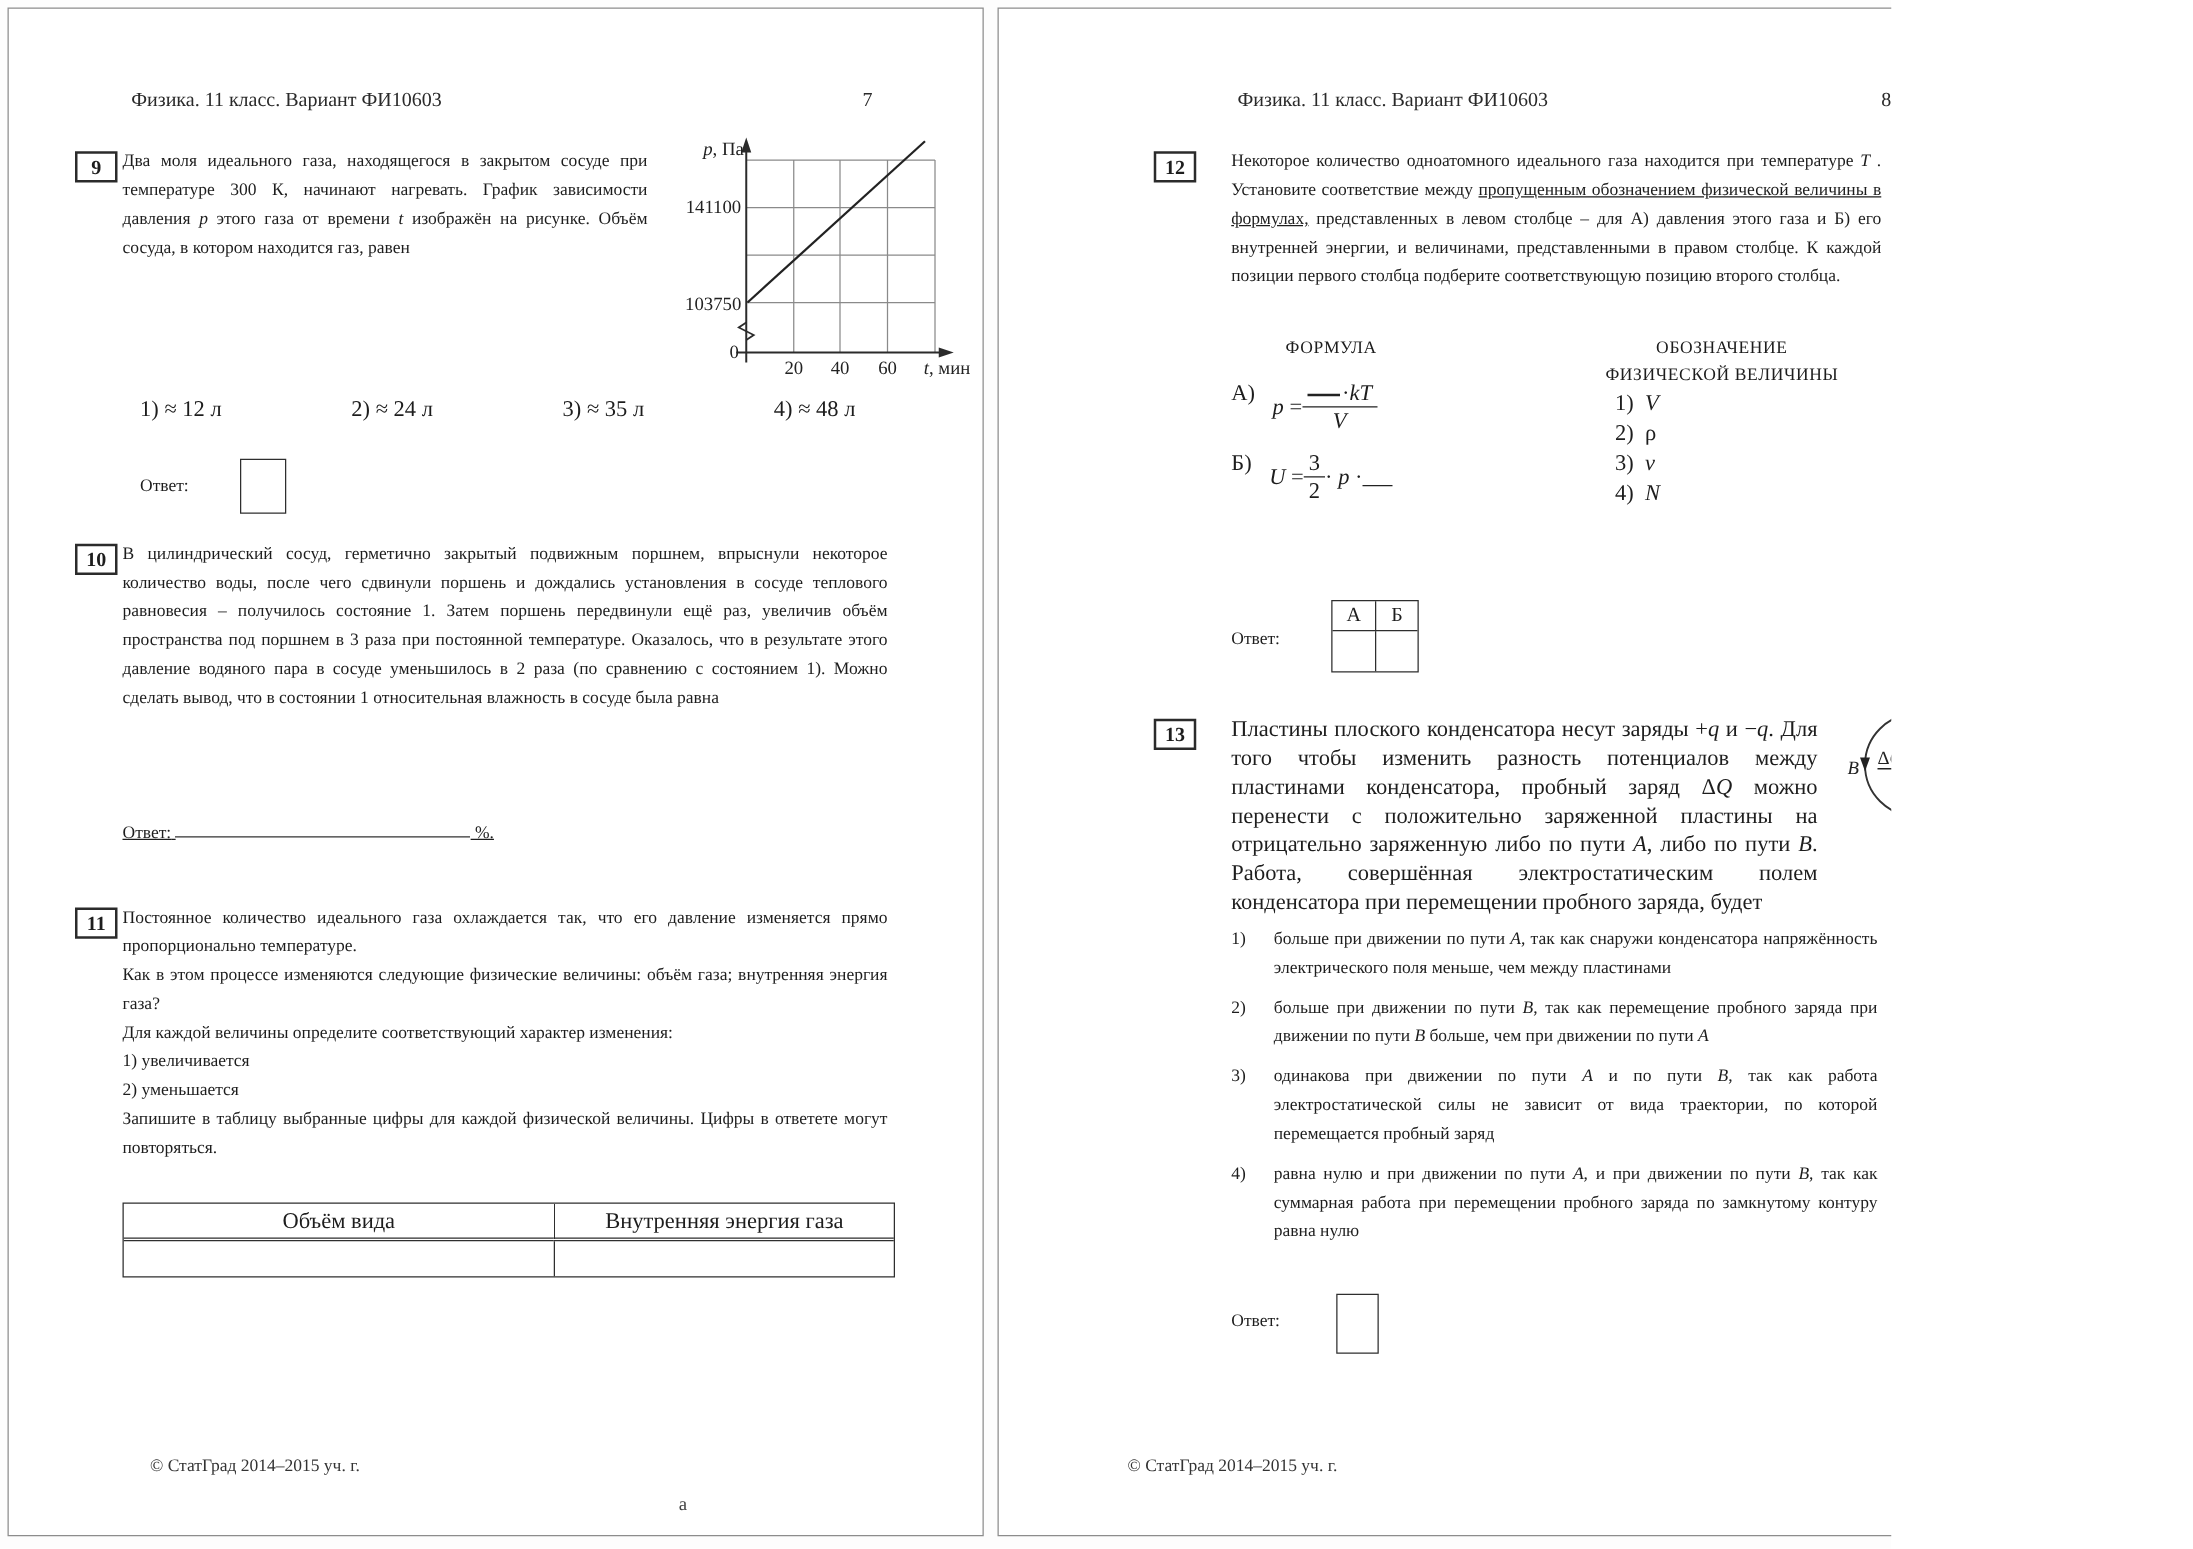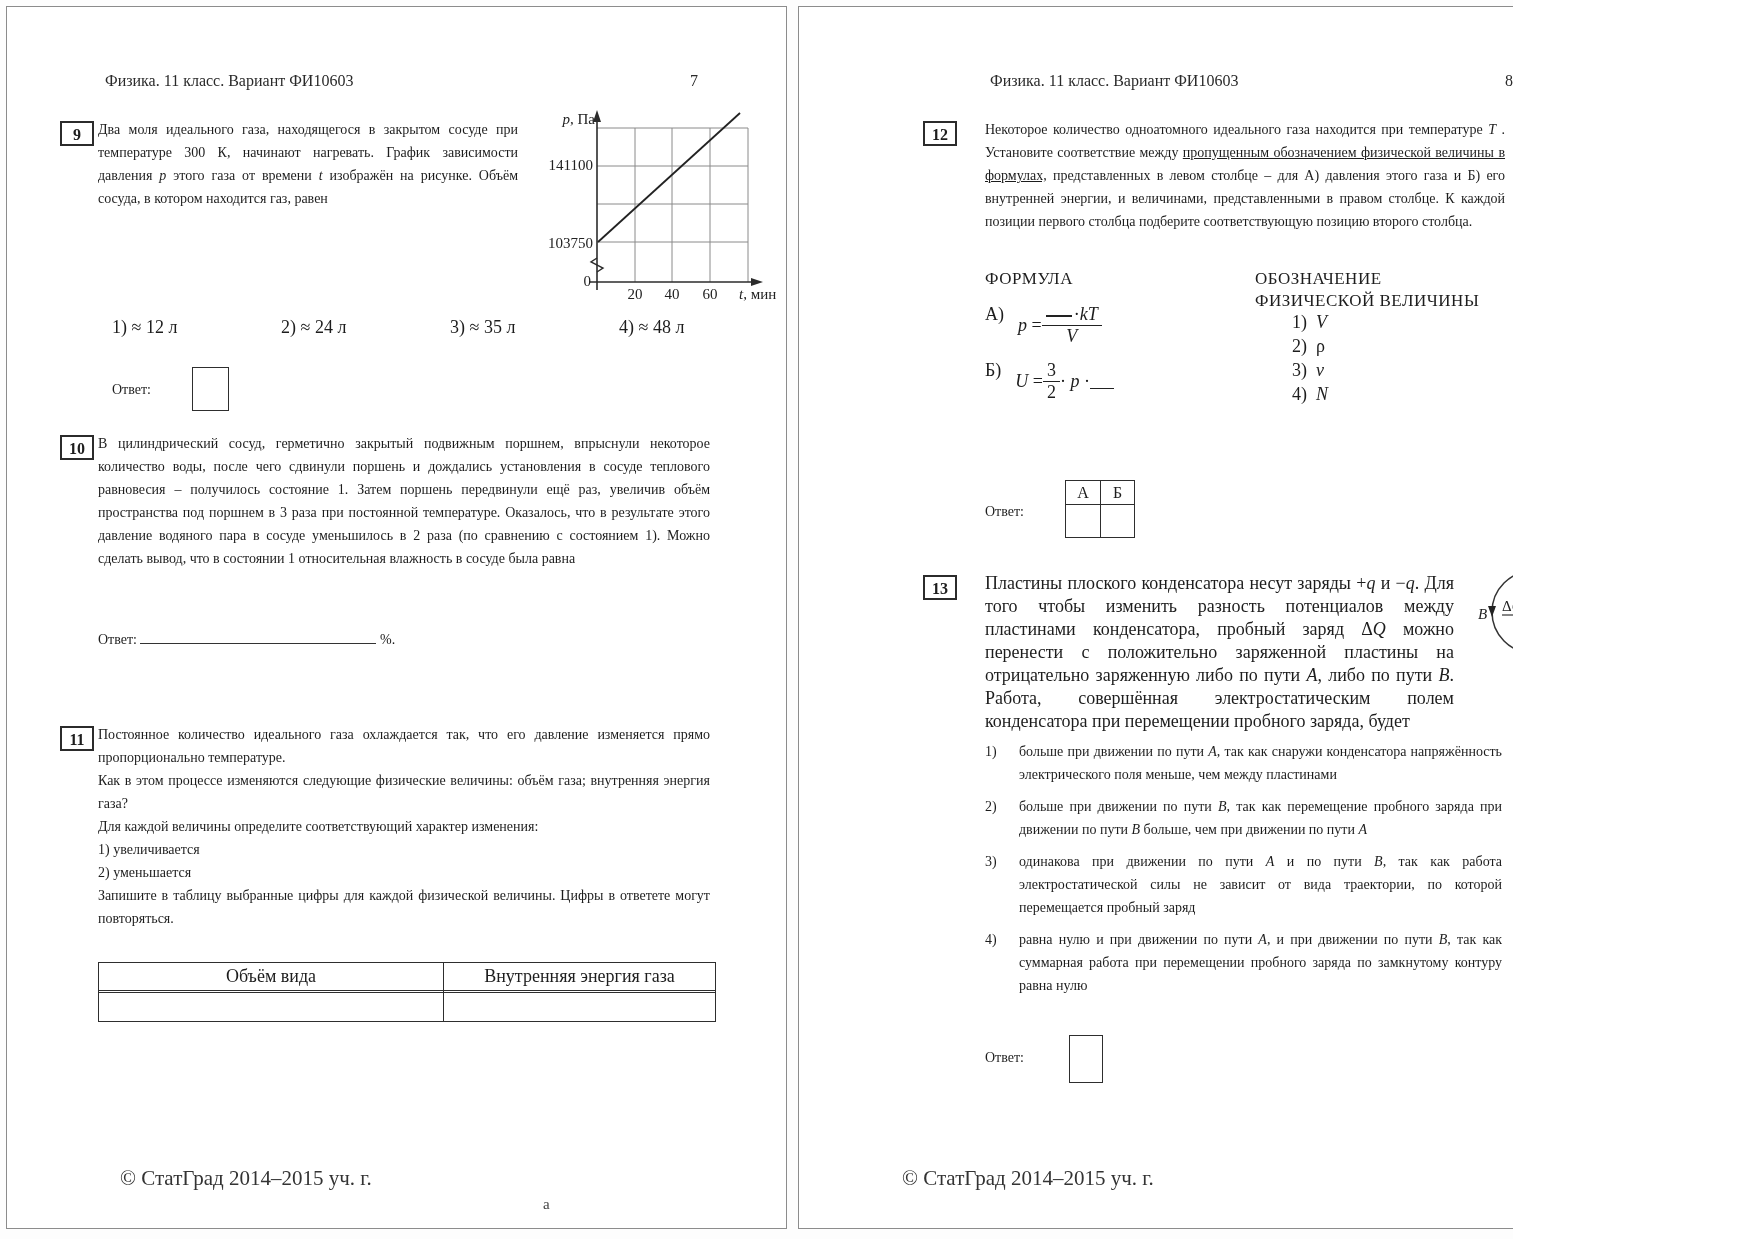--- a/index.html
+++ b/index.html
@@ -16,38 +16,38 @@
   .body-text{font-size:14px;line-height:23px;text-align:justify;}
   .it{font-style:italic;}
   .ul{text-decoration:underline;}
   .optrow{font-size:18px;white-space:nowrap;}
   .ansbox{border:1.3px solid #2e2e2e;box-sizing:border-box;background:#fff;}
   .blankline{display:inline-block;width:236px;height:14px;border-bottom:1.2px solid #333;}
   .t11{display:grid;grid-template-columns:344px 272px;border:1.3px solid #2e2e2e;box-sizing:border-box;}
   .t11 .hc{border-bottom:3px double #2e2e2e;height:27px;line-height:26px;text-align:center;font-size:18px;}
   .t11 .hc.right,.t11 .bc.right{border-left:1.3px solid #2e2e2e;}
   .t11 .bc{height:28px;}
-  .colhead{font-size:17px;letter-spacing:.5px;line-height:22px;}
+  .colhead{font-size:14px;letter-spacing:.5px;text-align:center;line-height:22px;}
   .frow{display:flex;align-items:center;font-size:18px;}
   .flabel{align-self:flex-start;margin-right:14px;}
   .frac{display:inline-block;text-align:center;vertical-align:middle;}
   .frac .num{display:block;border-bottom:1.3px solid #222;padding:0 4px;line-height:21px;}
   .frac .den{display:block;line-height:21px;}
   .blank-mid{display:inline-block;width:26px;height:1.4px;background:#222;vertical-align:middle;margin-right:2px;}
   .blank-end{display:inline-block;width:24px;height:13px;border-bottom:1.4px solid #222;}
   .tab-ab{display:grid;grid-template-columns:34px 34px;border:1.2px solid #2e2e2e;box-sizing:border-box;}
   .tab-ab .c{text-align:center;font-size:16px;box-sizing:border-box;}
   .tab-ab .h{height:24px;line-height:23px;border-bottom:1.2px solid #2e2e2e;}
   .tab-ab .b{height:32px;}
   .tab-ab .rightc{border-left:1.2px solid #2e2e2e;}
   .q13p{font-size:18px;line-height:23px;text-align:justify;}
   .figspacer{float:right;width:48px;height:118px;}
   .opt{font-size:14px;line-height:23px;text-align:justify;padding-left:34px;margin-bottom:9px;}
   .optnum{display:inline-block;width:34px;margin-left:-34px;}
-  .ftr{font-size:21px;color:#333;}
+  .ftr{font-size:14px;color:#333;}
   .sheetletter{font-size:15px;color:#444;}
   svg text{font-family:"Liberation Serif","DejaVu Serif",serif;fill:#222;}
 </style>
 </head>
 <body>
 
 <div class="screen">
 
   <div class="page pg7"></div>
 
@@ -95,21 +95,21 @@
   <div class="abs optrow" style="left:281px;top:317px;"><span>2)</span> <span>≈ 24 л</span></div>
   <div class="abs optrow" style="left:450px;top:317px;"><span>3)</span> <span>≈ 35 л</span></div>
   <div class="abs optrow" style="left:619px;top:317px;"><span>4)</span> <span>≈ 48 л</span></div>
 
   <div class="abs body-text" style="left:112px;top:378px;">Ответ:</div>
   <div class="abs ansbox" style="left:192px;top:367px;width:37px;height:44px;"></div>
 
   <div class="abs qbox" style="left:60px;top:435px;">10</div>
   <div class="abs body-text" style="left:98px;top:432px;width:612px;">В цилиндрический сосуд, герметично закрытый подвижным поршнем, впрыснули некоторое количество воды, после чего сдвинули поршень и дождались установления в сосуде теплового равновесия – получилось состояние 1. Затем поршень передвинули ещё раз, увеличив объём пространства под поршнем в 3 раза при постоянной температуре. Оказалось, что в результате этого давление водяного пара в сосуде уменьшилось в 2 раза (по сравнению с состоянием 1). Можно сделать вывод, что в состоянии 1 относительная влажность в сосуде была равна</div>
 
-  <div class="abs body-text" style="left:98px;top:628px;">
+  <div class="abs body-text" style="left:98px;top:655px;text-decoration:underline;">
     <span>Ответ:</span>
     <span class="blankline"></span>
     <span>%.</span>
   </div>
 
   <div class="abs qbox" style="left:60px;top:726px;">11</div>
   <div class="abs body-text" style="left:98px;top:723px;width:612px;">
     <div>Постоянное количество идеального газа охлаждается так, что его давление изменяется прямо пропорционально температуре.</div>
     <div>Как в этом процессе изменяются следующие физические величины: объём газа; внутренняя энергия газа?</div>
     <div>Для каждой величины определите соответствующий характер изменения:</div>

